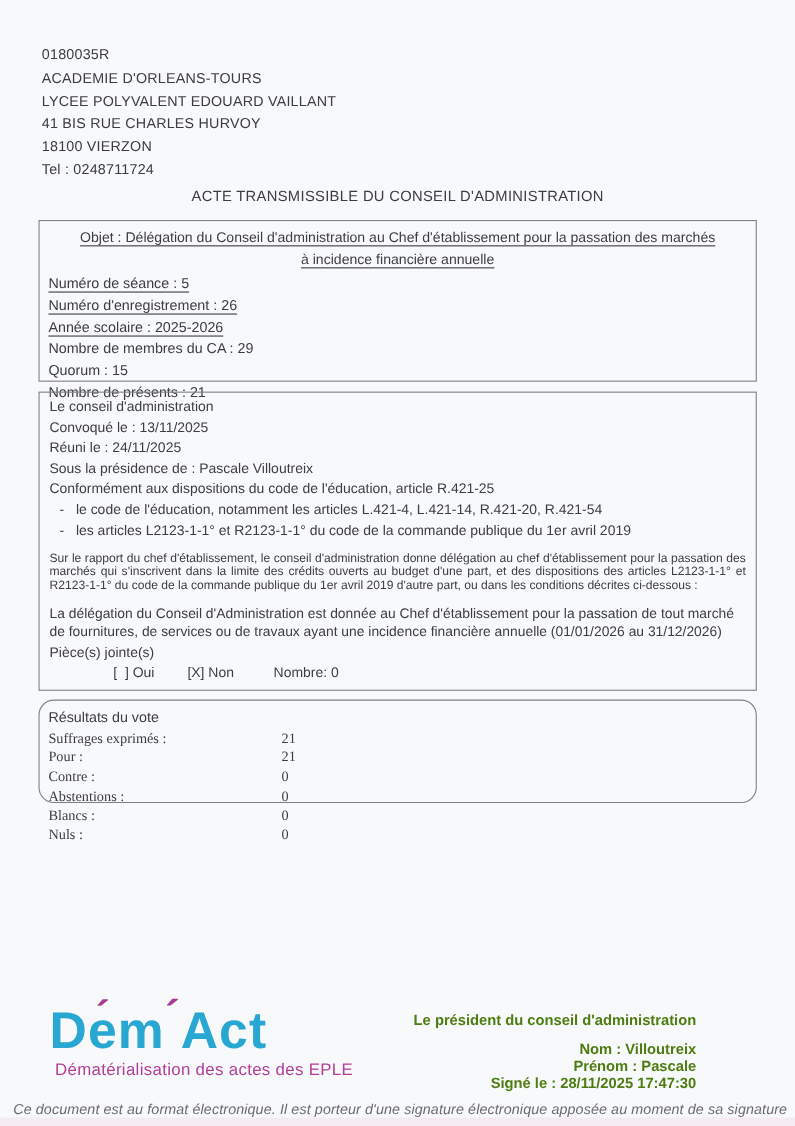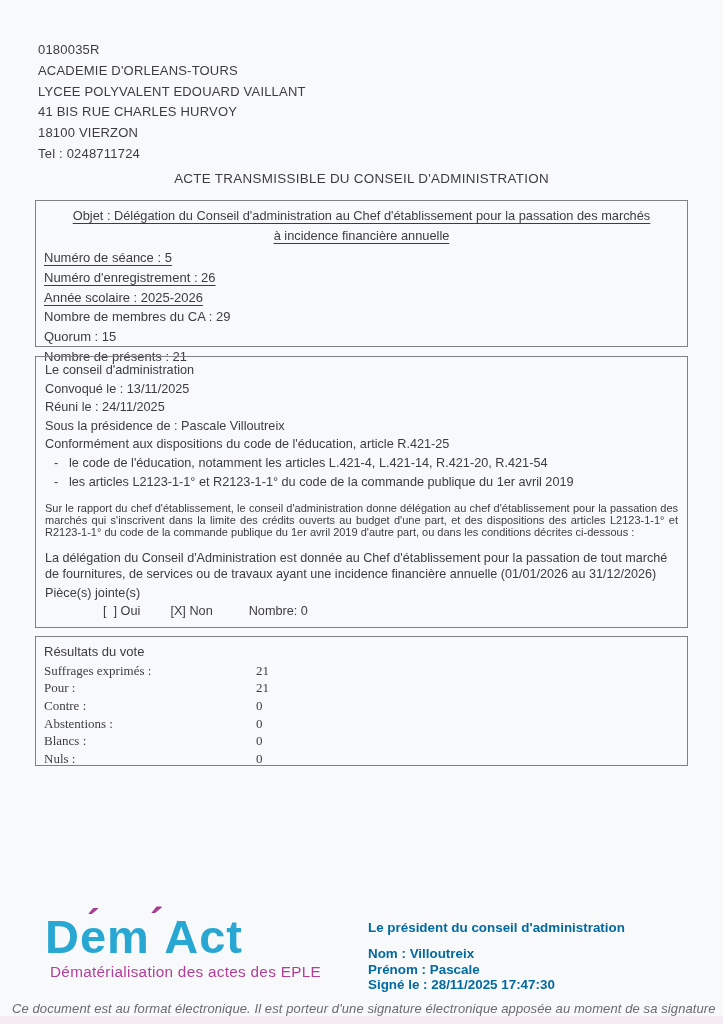--- a/index.html
+++ b/index.html
@@ -27,33 +27,33 @@
   .bullet{position:relative;padding-left:24px;line-height:18.8px;}
   .bullet::before{content:"-";position:absolute;left:9px;}
   .report-par{font-size:11px;line-height:12.3px;margin-top:10px;text-align:justify;}
   .decision-par{margin-top:13px;font-size:12.6px;line-height:15.2px;}
   .pieces{margin-top:2px;}
   .checkrow{margin-left:58px;white-space:pre;}
   .checkrow span{margin-right:0;}
   .chk-non{margin-left:30px;}
   .chk-nb{margin-left:36px;}
   
-  .box-vote{top:636px;height:130px;padding:6px 8px 0 8px;font-size:13px;}
+  .box-vote{top:636px;height:94px;padding:6px 8px 0 8px;font-size:13px;border-radius:14px;}
   .vote-title{line-height:18.5px;}
   .vrow{display:grid;grid-template-columns:212px 1fr;line-height:17.7px;font-family:Liberation Serif, serif;}
   
   .bottom{position:absolute;left:0;top:905px;width:100%;height:100px;}
   .logo{position:absolute;left:45px;top:8px;}
   .logo-main{font-size:47px;font-weight:bold;color:#29a7d3;letter-spacing:1px;line-height:48px;}
   .logo-main .purple{color:#a93b92;}
   .logo-e{position:relative;display:inline-block;}
   .logo-e .acc{position:absolute;left:7px;top:-13px;color:#a93b92;font-size:38px;font-weight:bold;}
   .logo-apos{display:inline-block;transform:translateY(-16px);font-size:40px;}
   .tagline{font-size:15.3px;color:#b23e97;margin-top:0px;padding-left:5px;letter-spacing:.3px;}
-  .signature{position:absolute;left:368px;top:15px;font-weight:bold;font-size:13.4px;color:#0369a1;}
+  .signature{position:absolute;left:376px;top:15px;font-weight:bold;font-size:13.4px;color:#4d7c0f;text-align:right;}
   .sig-title{margin-bottom:11px;}
   .sig-line{line-height:15.6px;}
   .disclaimer{position:absolute;top:1001px;left:12px;width:100%;text-align:left;font-style:italic;font-size:13px;color:#6b6b6e;letter-spacing:.1px;}
   .bottom-strip{position:absolute;bottom:0;left:0;width:100%;height:8px;background:#f4ecf2;}
 </style>
 </head>
 <body>
 
 <div class="page">
 

